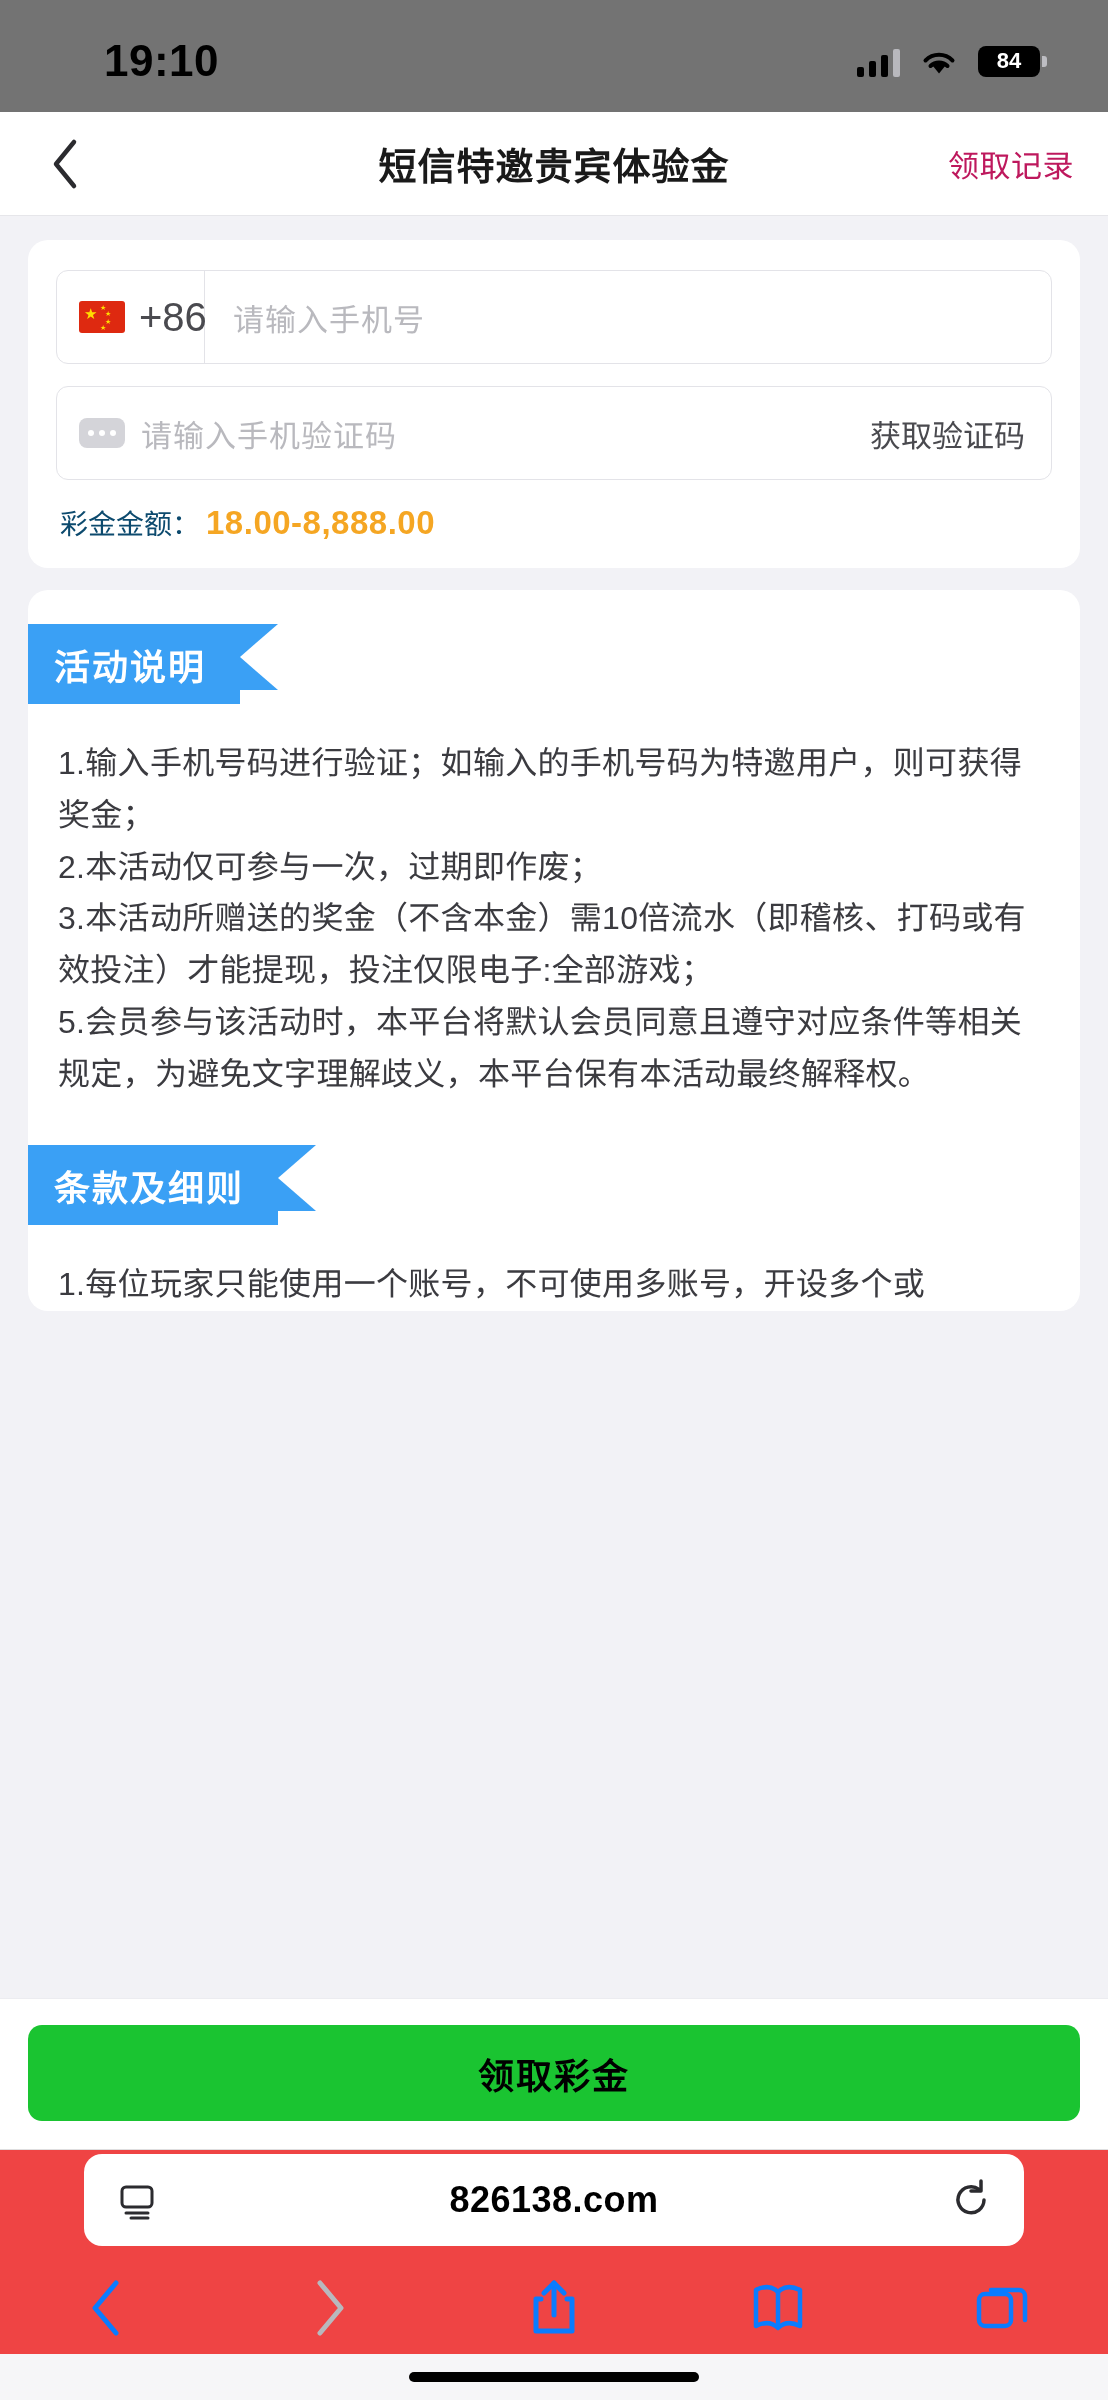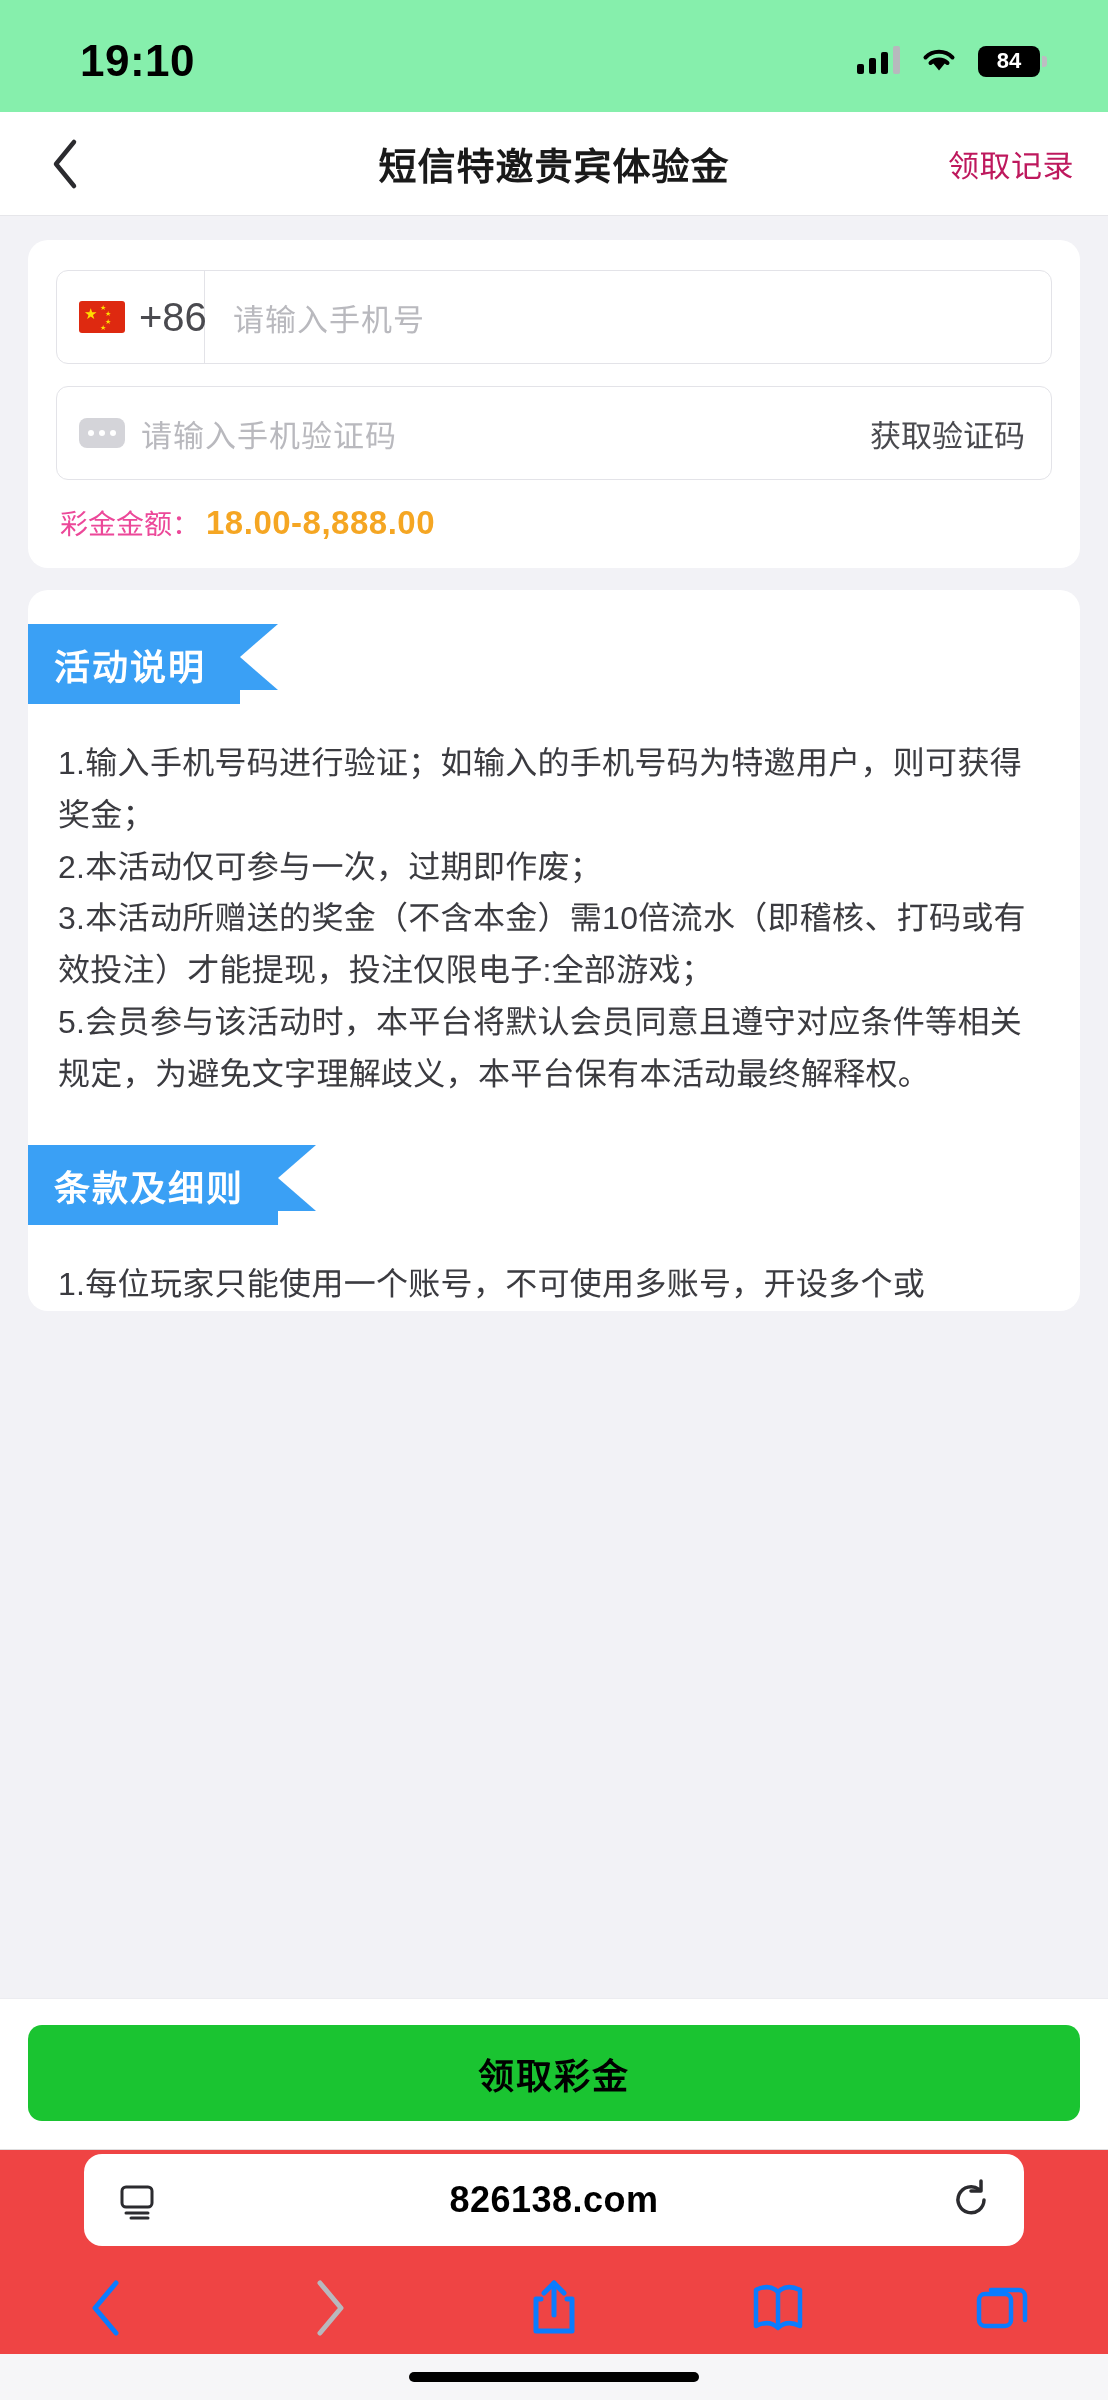--- a/index.html
+++ b/index.html
@@ -17,36 +17,36 @@
     background: #ffffff;
     overflow: hidden;
     display: flex;
     flex-direction: column;
   }
 
   
   .statusbar {
     height: 112px;
     flex: 0 0 112px;
-    background: #86efac;
+    background: #737373;
     display: flex;
     align-items: center;
     justify-content: space-between;
-    padding: 0 68px 0 80px;
+    padding: 0 68px 0 104px;
   }
   .status-time {
     font-size: 44px;
     font-weight: bold;
     color: #000;
     letter-spacing: 0.5px;
     margin-top: 10px;
   }
   .status-right {
     display: flex;
-    align-items: flex-start;
+    align-items: flex-end;
     gap: 20px;
     margin-top: 10px;
   }
   .signal {
     display: flex;
     align-items: flex-end;
     gap: 5px;
     height: 28px;
   }
   .signal i { display:block; width: 7px; background: #000; border-radius: 2px; }
@@ -190,21 +190,21 @@
     white-space: nowrap;
   }
 
   .amount-row {
     display: flex;
     align-items: baseline;
     gap: 6px;
     padding-left: 4px;
     margin-top: 6px;
   }
-  .amount-label { font-size: 28px; color: #ec4899; }
+  .amount-label { font-size: 28px; color: #0c4a6e; }
   .amount-value { font-size: 33px; font-weight: bold; color: #f5a623; letter-spacing: 0.5px; }
 
   
   .info-card {
     background: #ffffff;
     border-radius: 20px;
     padding: 34px 0 0 0;
     overflow: hidden;
   }
   .ribbon {

